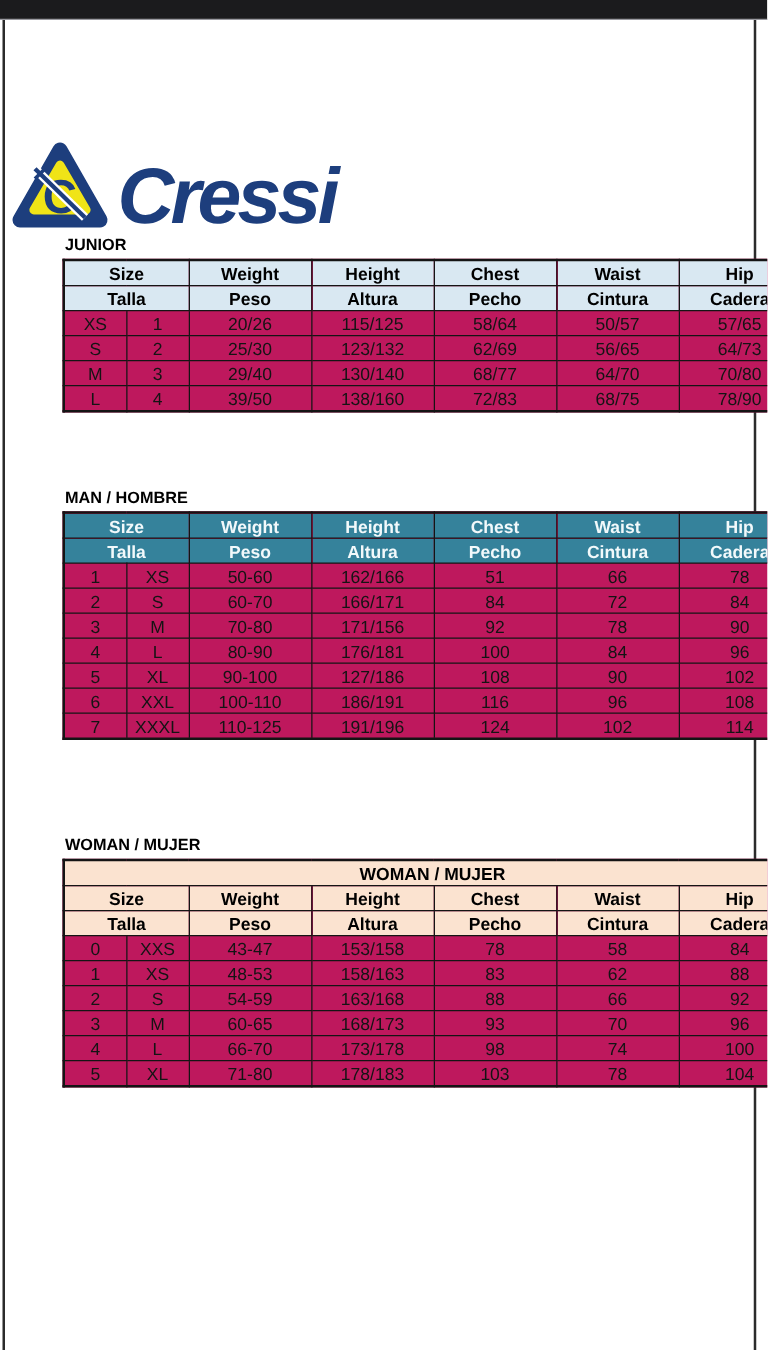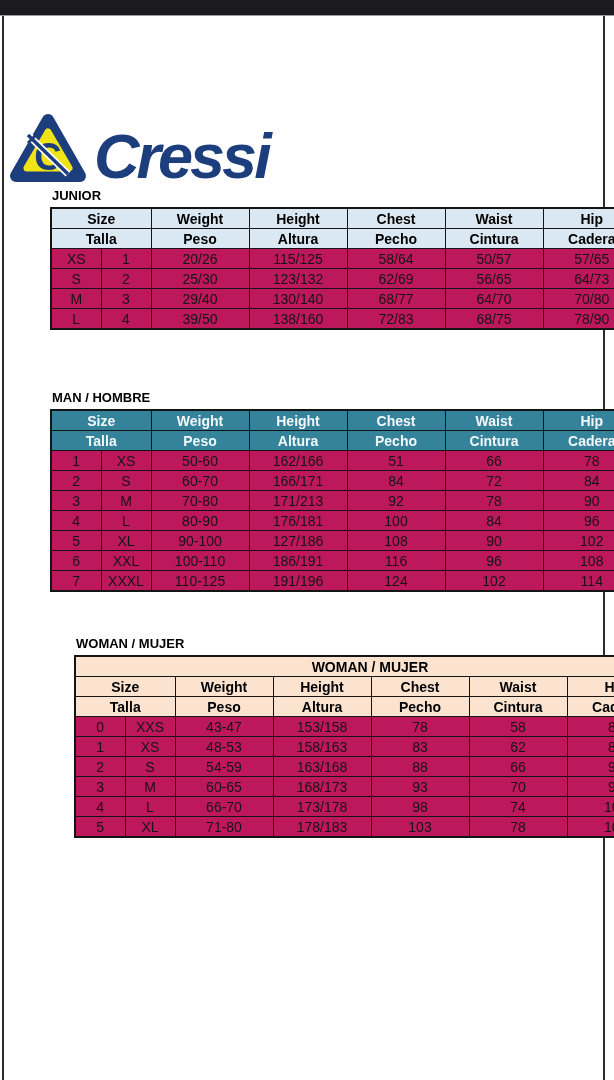--- a/index.html
+++ b/index.html
@@ -24,21 +24,21 @@
     font-size:63px; letter-spacing:-3px;
   }
   .tri-c {
     font-family:"Liberation Sans", sans-serif;
     font-weight:bold; font-size:38px;
   }
 
   .section { position:absolute; left:10px; width:489px;padding-left:40px; }
   #sec-junior { top:188px; }
   #sec-man    { top:390px; }
-  #sec-woman  { top:636px;margin-left:24px; }
+  #sec-woman  { top:668px; }
   .section-label {
     font-size:13px; font-weight:bold; color:#000;
     margin:0 0 4px 2px; line-height:15px;
   }
 
   table.size-table {
     border-collapse:collapse; table-layout:fixed;
     width:591px; border:2px solid #141414;
     background:#be185d;
   }
@@ -193,21 +193,21 @@
               <td>60-70</td>
               <td>166/171</td>
               <td>84</td>
               <td>72</td>
               <td>84</td>
             </tr>
             <tr>
               <td>3</td>
               <td>M</td>
               <td>70-80</td>
-              <td>171/213</td>
+              <td>171/156</td>
               <td>92</td>
               <td>78</td>
               <td>90</td>
             </tr>
             <tr>
               <td>4</td>
               <td>L</td>
               <td>80-90</td>
               <td>176/181</td>
               <td>100</td>

